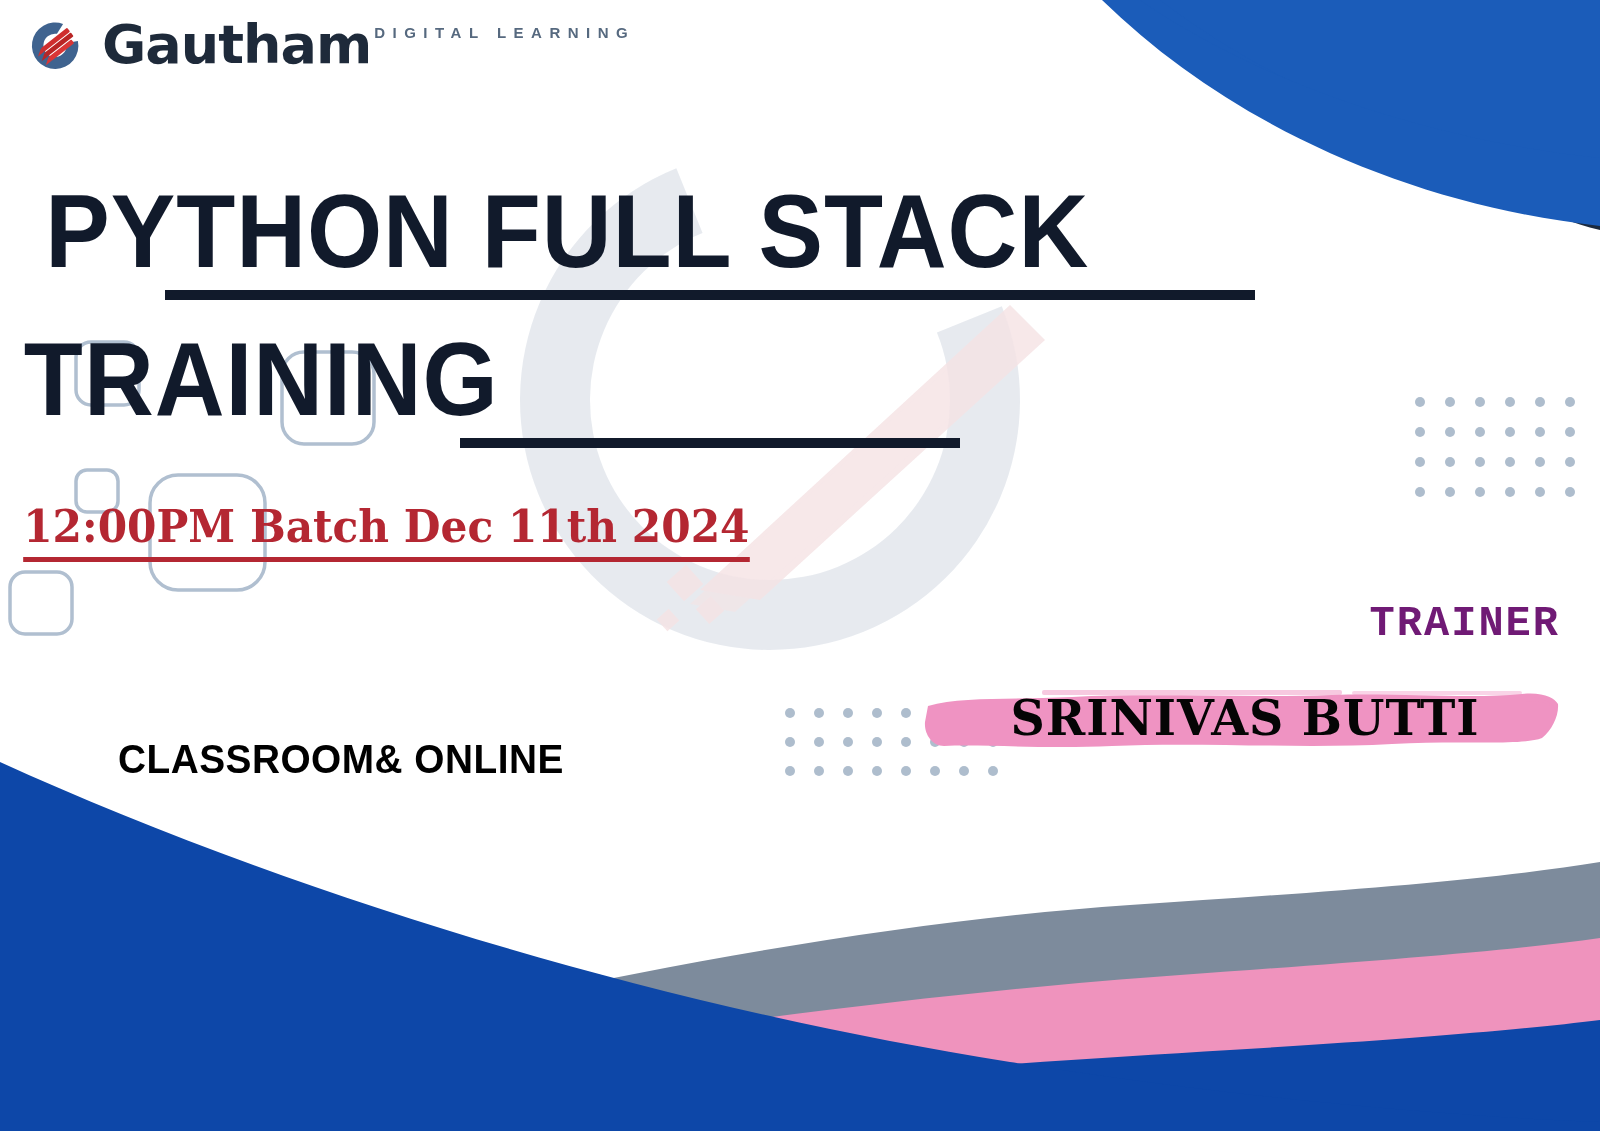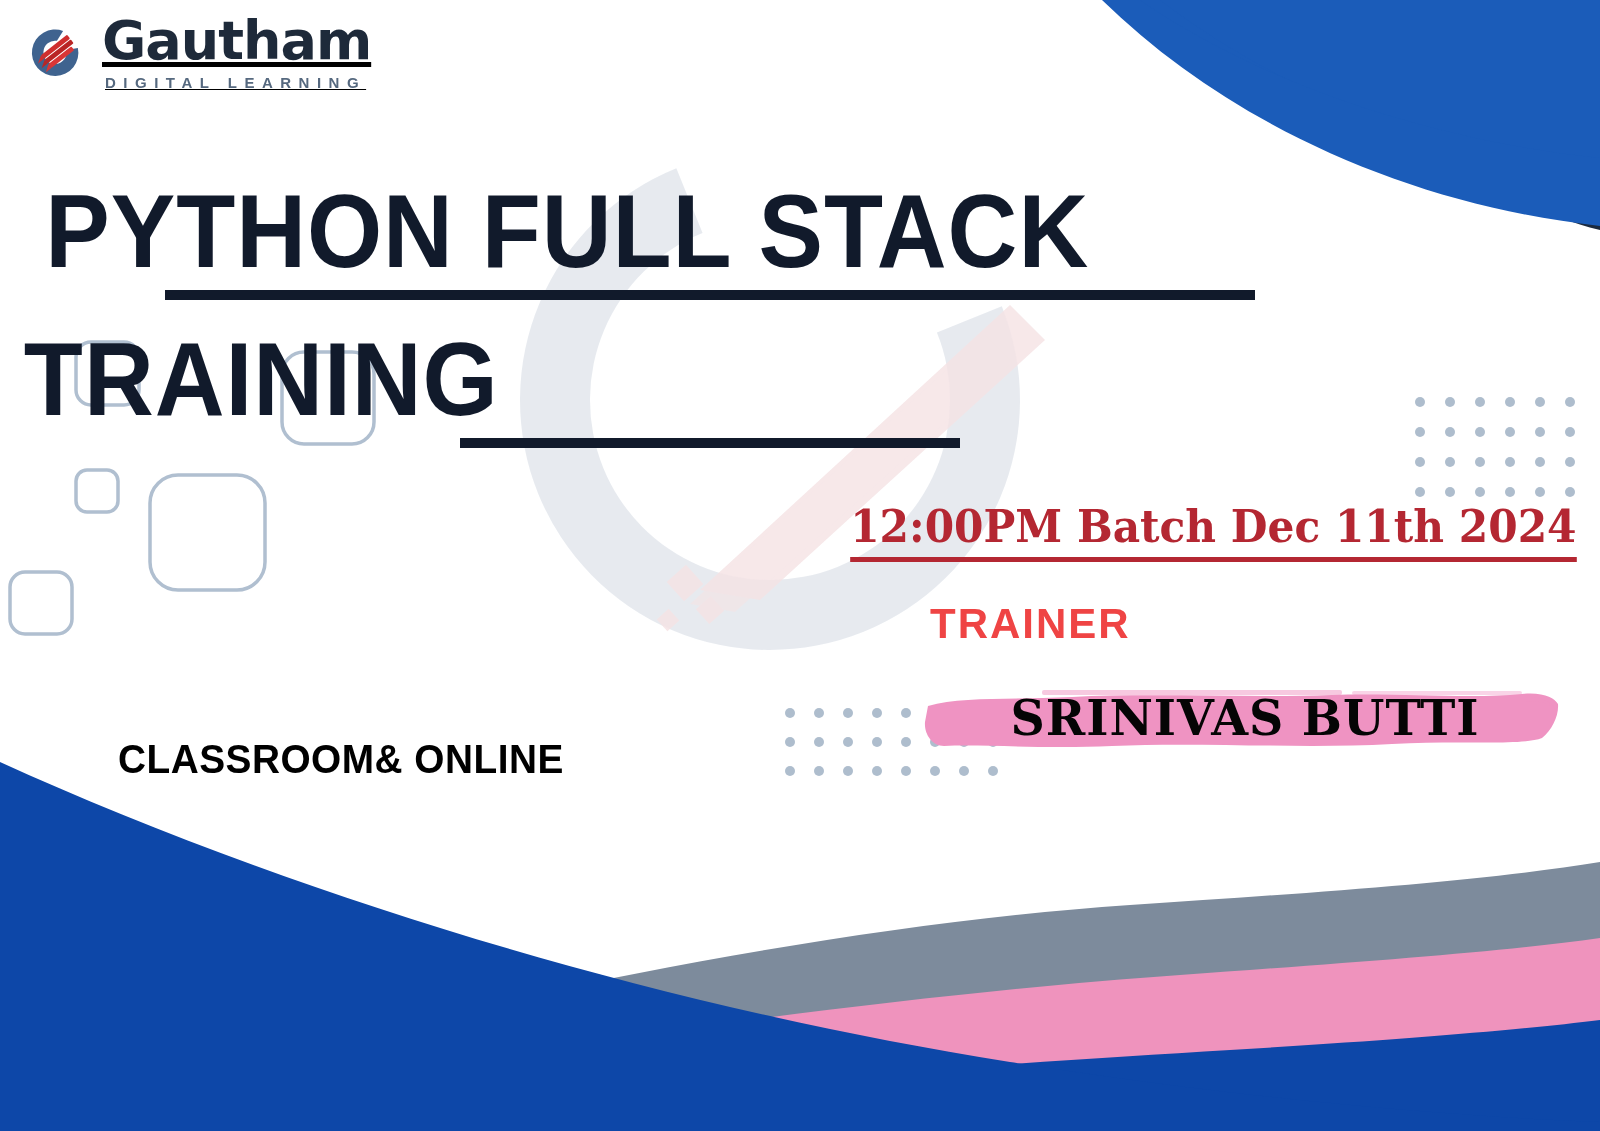--- a/index.html
+++ b/index.html
@@ -21,21 +21,21 @@
     width:1600px; height:1131px;
     pointer-events:none;
   }
   
   #logo {
     position:absolute; left:24px; top:14px;
     display:flex; align-items:center; gap:16px;
     z-index:40;
   }
   #logo-mark { width:62px; height:62px; display:block; }
-  #logo-words { display:flex; flex-direction:column; line-height:1;text-decoration:underline; }
+  #logo-words { display:flex; flex-direction:row; line-height:1; }
   #logo-name {
     font-size:54px; font-weight:bold;
     color:#1e2a3a;
     letter-spacing:-1px;
     font-family:"DejaVu Sans", sans-serif;
   }
   #logo-tag {
     font-size:15px; font-weight:bold;
     color:#56697f;
     letter-spacing:7.5px;
@@ -65,21 +65,21 @@
   .headline-rule {
     height:10px; background:#111a2b;
     margin:6px auto 0 auto;
   }
   #rule1 { width:1090px; }
   #line2wrap { margin-top:26px;text-decoration:underline; }
   #rule2 { width:500px; }
   
   #batch {
     position:absolute; left:0; top:500px;
-    width:1600px; text-align:right;
+    width:1600px; text-align:left;
     z-index:30;
   }
   #batch-text {
     display:inline-block;
     font-family:"DejaVu Serif", serif;
     font-weight:bold;
     font-size:45px;
     color:#b42732;
     letter-spacing:0px;
     transform:scaleX(0.94);
@@ -98,26 +98,26 @@
     transform:scaleX(0.97);
     transform-origin:left center;
   }
   
   #trainer-block {
     position:absolute; left:900px; top:600px;
     width:660px;
     z-index:30;
   }
   #trainer-label {
-    text-align:left;
-    font-family:Liberation Sans, sans-serif;
+    text-align:right;
+    font-family:Liberation Mono, monospace;
     font-weight:bold;
     font-size:42px;
     letter-spacing:2px;
-    color:#ef4444;
+    color:#701a75;
     margin-left:30px;
   }
   #trainer-name-wrap {
     position:relative;
     margin-top:36px;
     height:74px;
   }
   #brush {
     position:absolute; left:22px; top:0;
     width:638px; height:68px;

